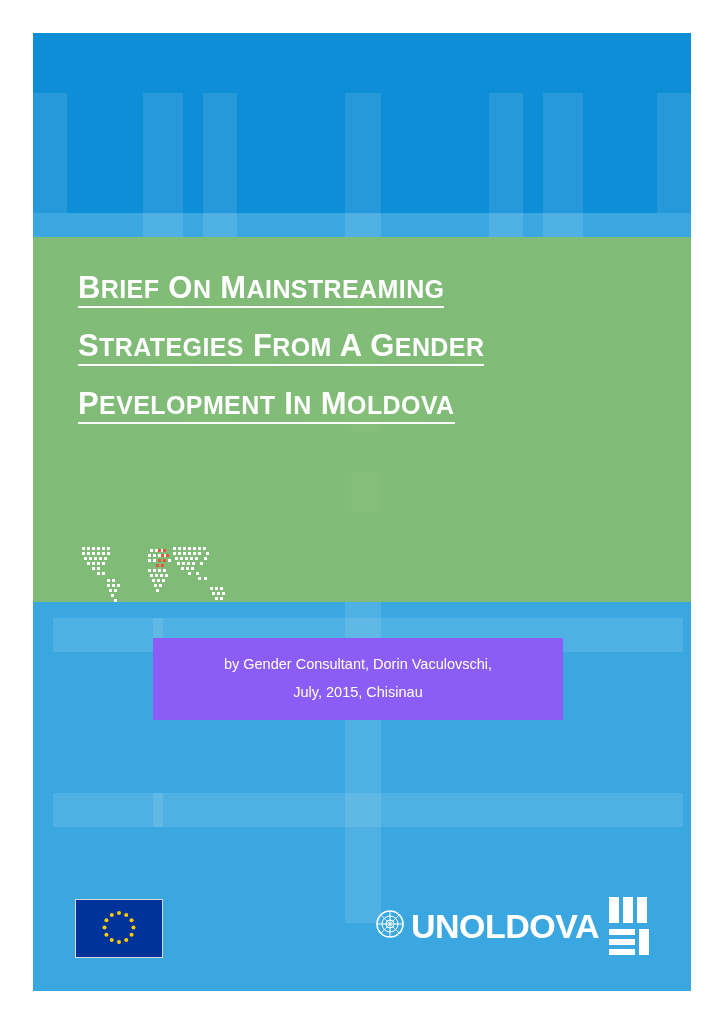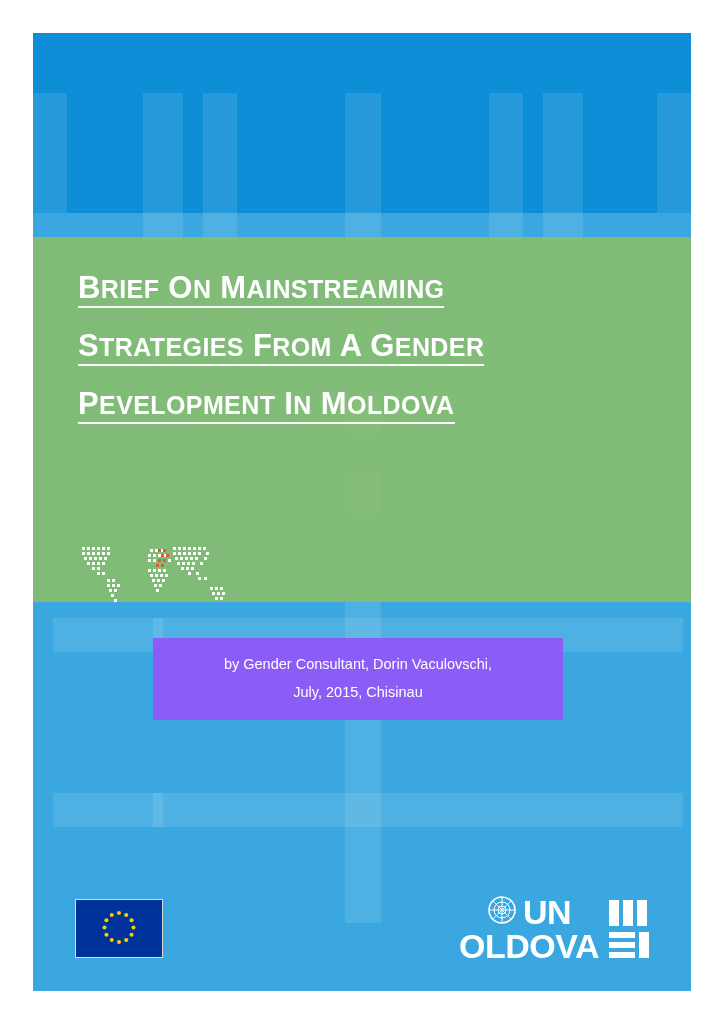--- a/index.html
+++ b/index.html
@@ -241,21 +241,21 @@
   }
   .uw-women {
     font-size: 34px;
     font-weight: bold;
     letter-spacing: -0.5px;
     line-height: 1;
     font-family: "Liberation Sans", sans-serif;
   }
   .uw-left {
     display: flex;
-    flex-direction: column;
+    flex-direction: row;
     align-items: center;
   }
   .uw-emblem {
     margin-right: 6px;
   }
   .uw-bars {
     margin-left: 8px;
     display: flex;
     flex-direction: column;
     justify-content: center;

